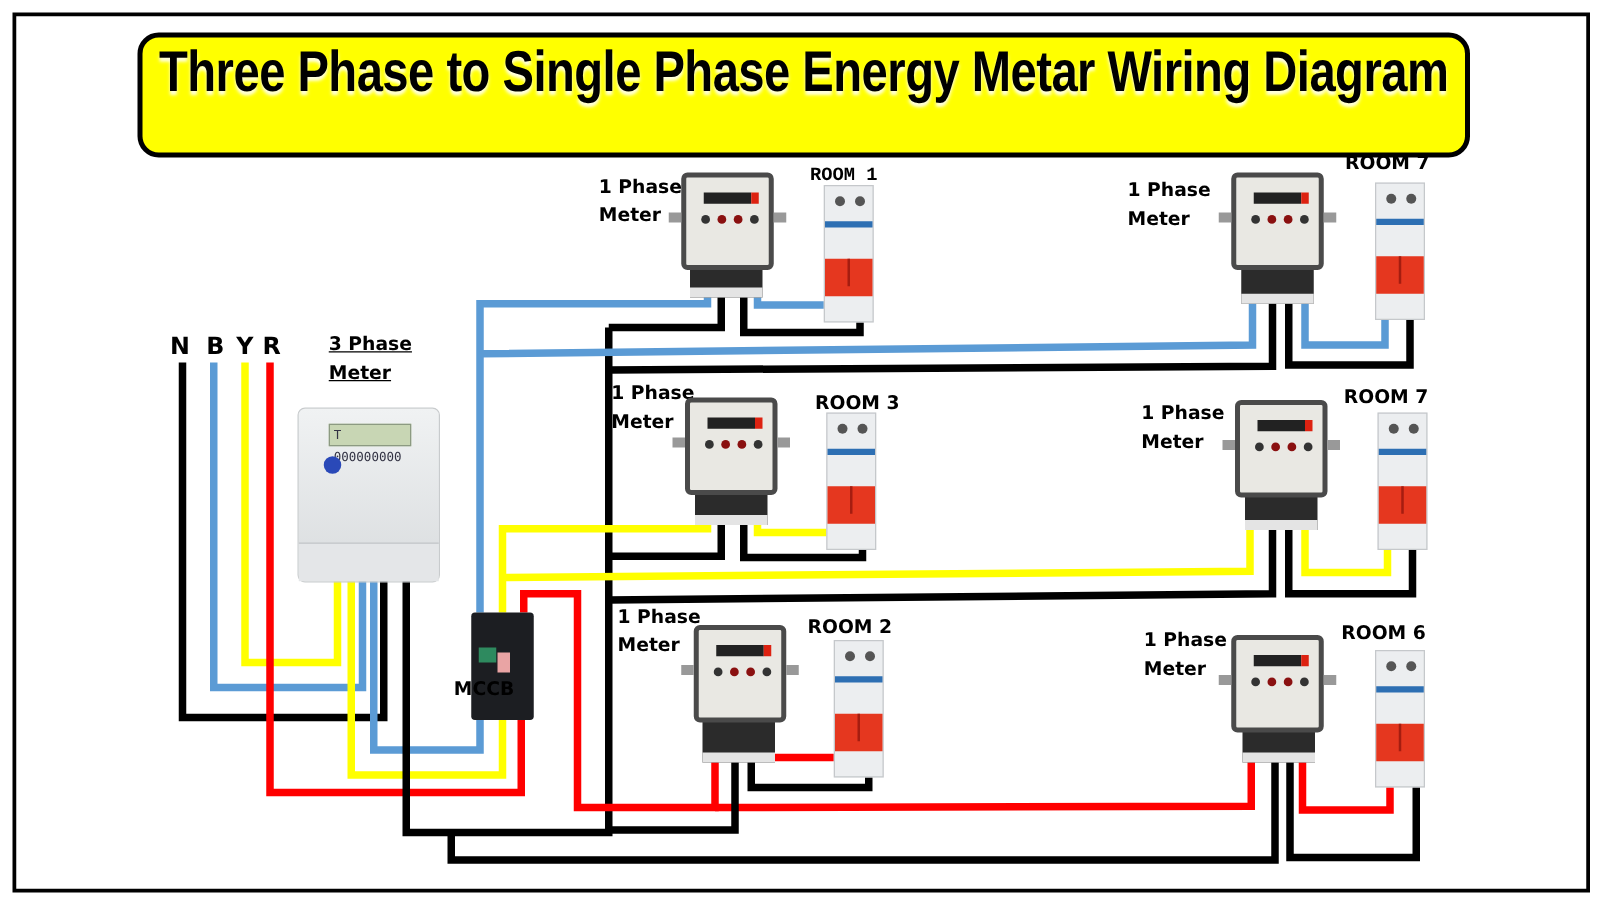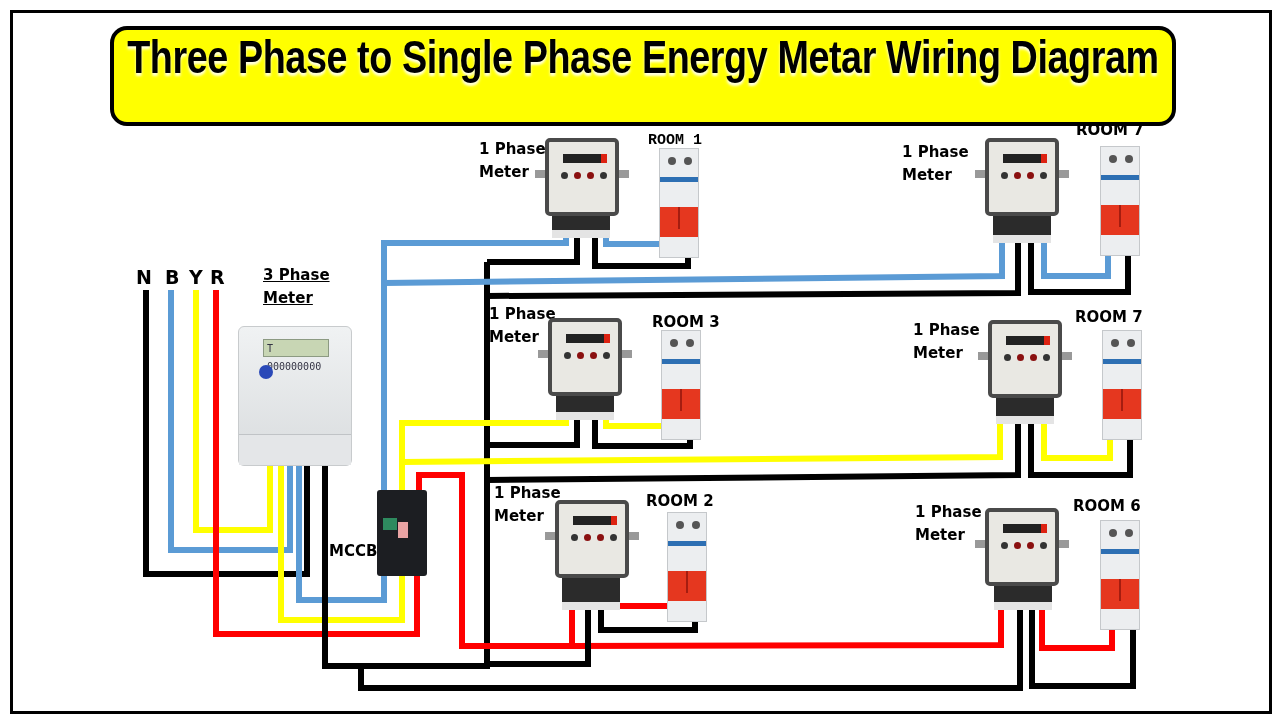--- a/index.html
+++ b/index.html
@@ -98,21 +98,21 @@
 <div class="meter3">
   <div class="lcd">T 000000000</div>
   <div class="led"></div>
   <div class="base"></div>
 </div>
 
 <div class="mccb">
   <div class="win"></div>
   <div class="toggle"></div>
 </div>
-<span class="lbl" style="left:329px;top:540px;">MCCB</span>
+<span class="lbl" style="left:329px;top:540px;padding-left:34px;">MCCB</span>
 
 <div class="lbl" style="left:479px;top:138px;">
     <div>1 Phase</div>
     <div>Meter</div>
   </div>
 <div class="meter1-base" style="left:552px;top:200px;"></div>
 <div class="meter1" style="left:545px;top:138px;">
     <div class="disp"></div>
     <div class="dots">
       <span></span>

